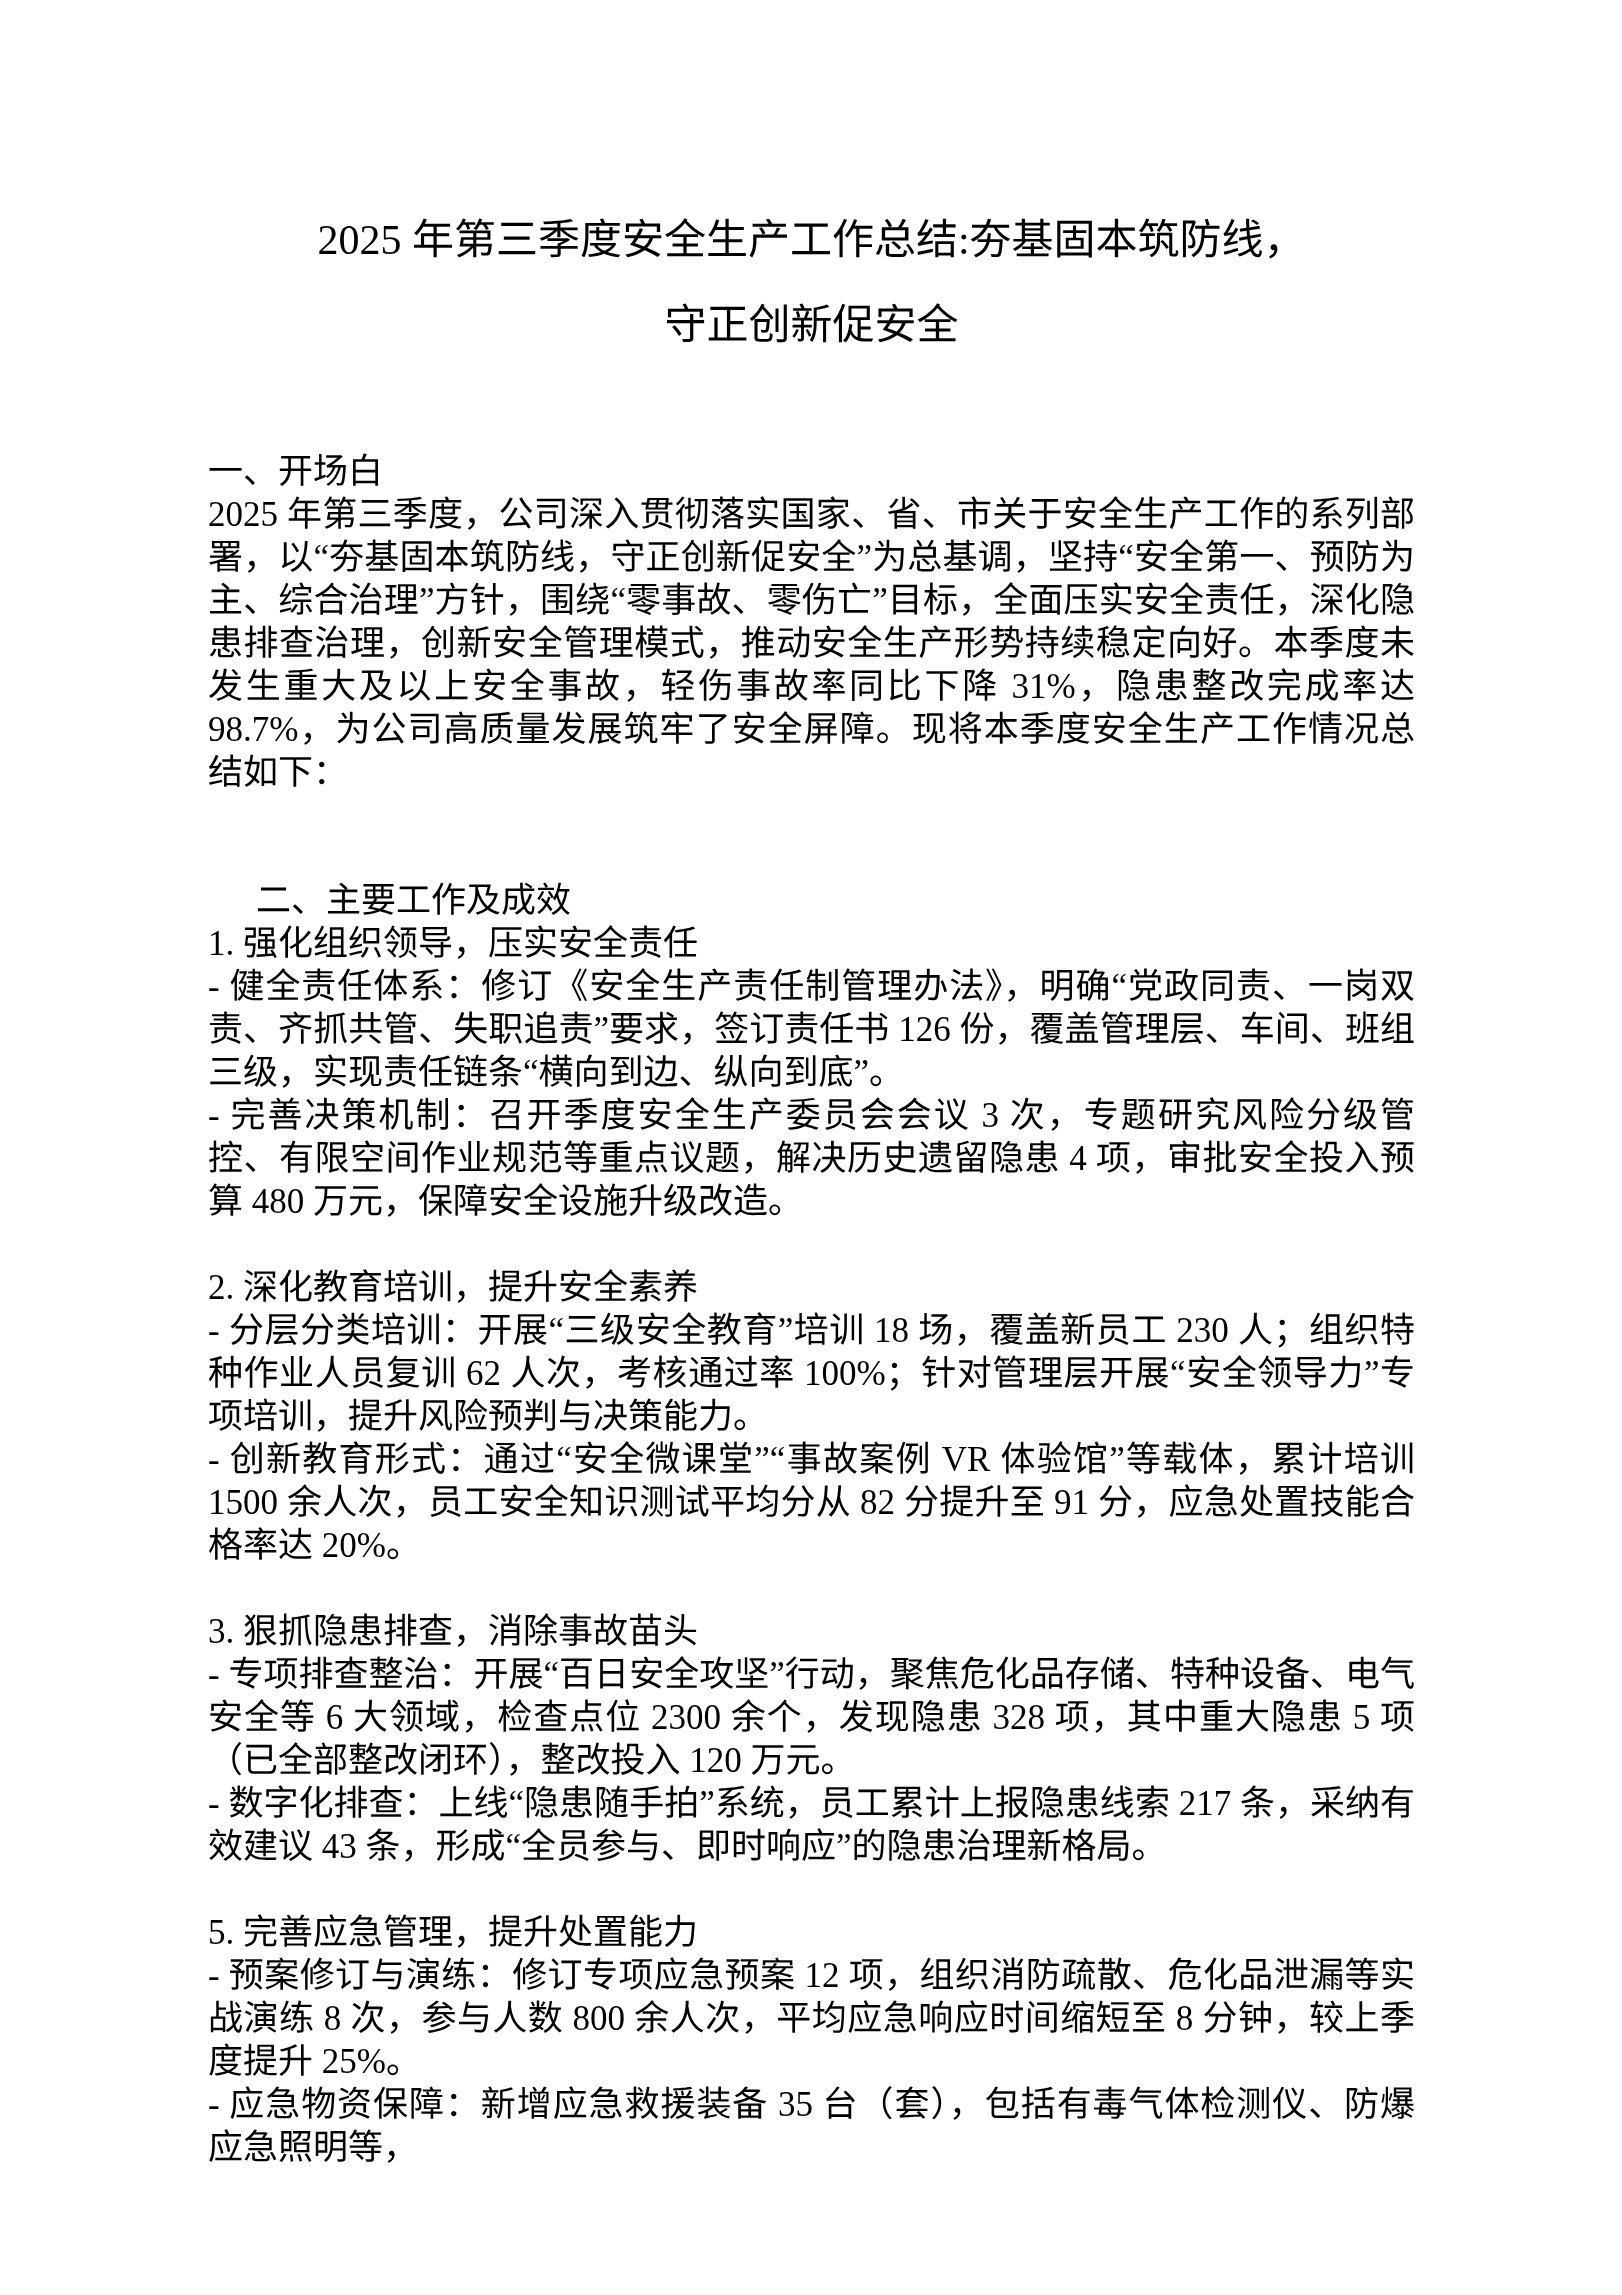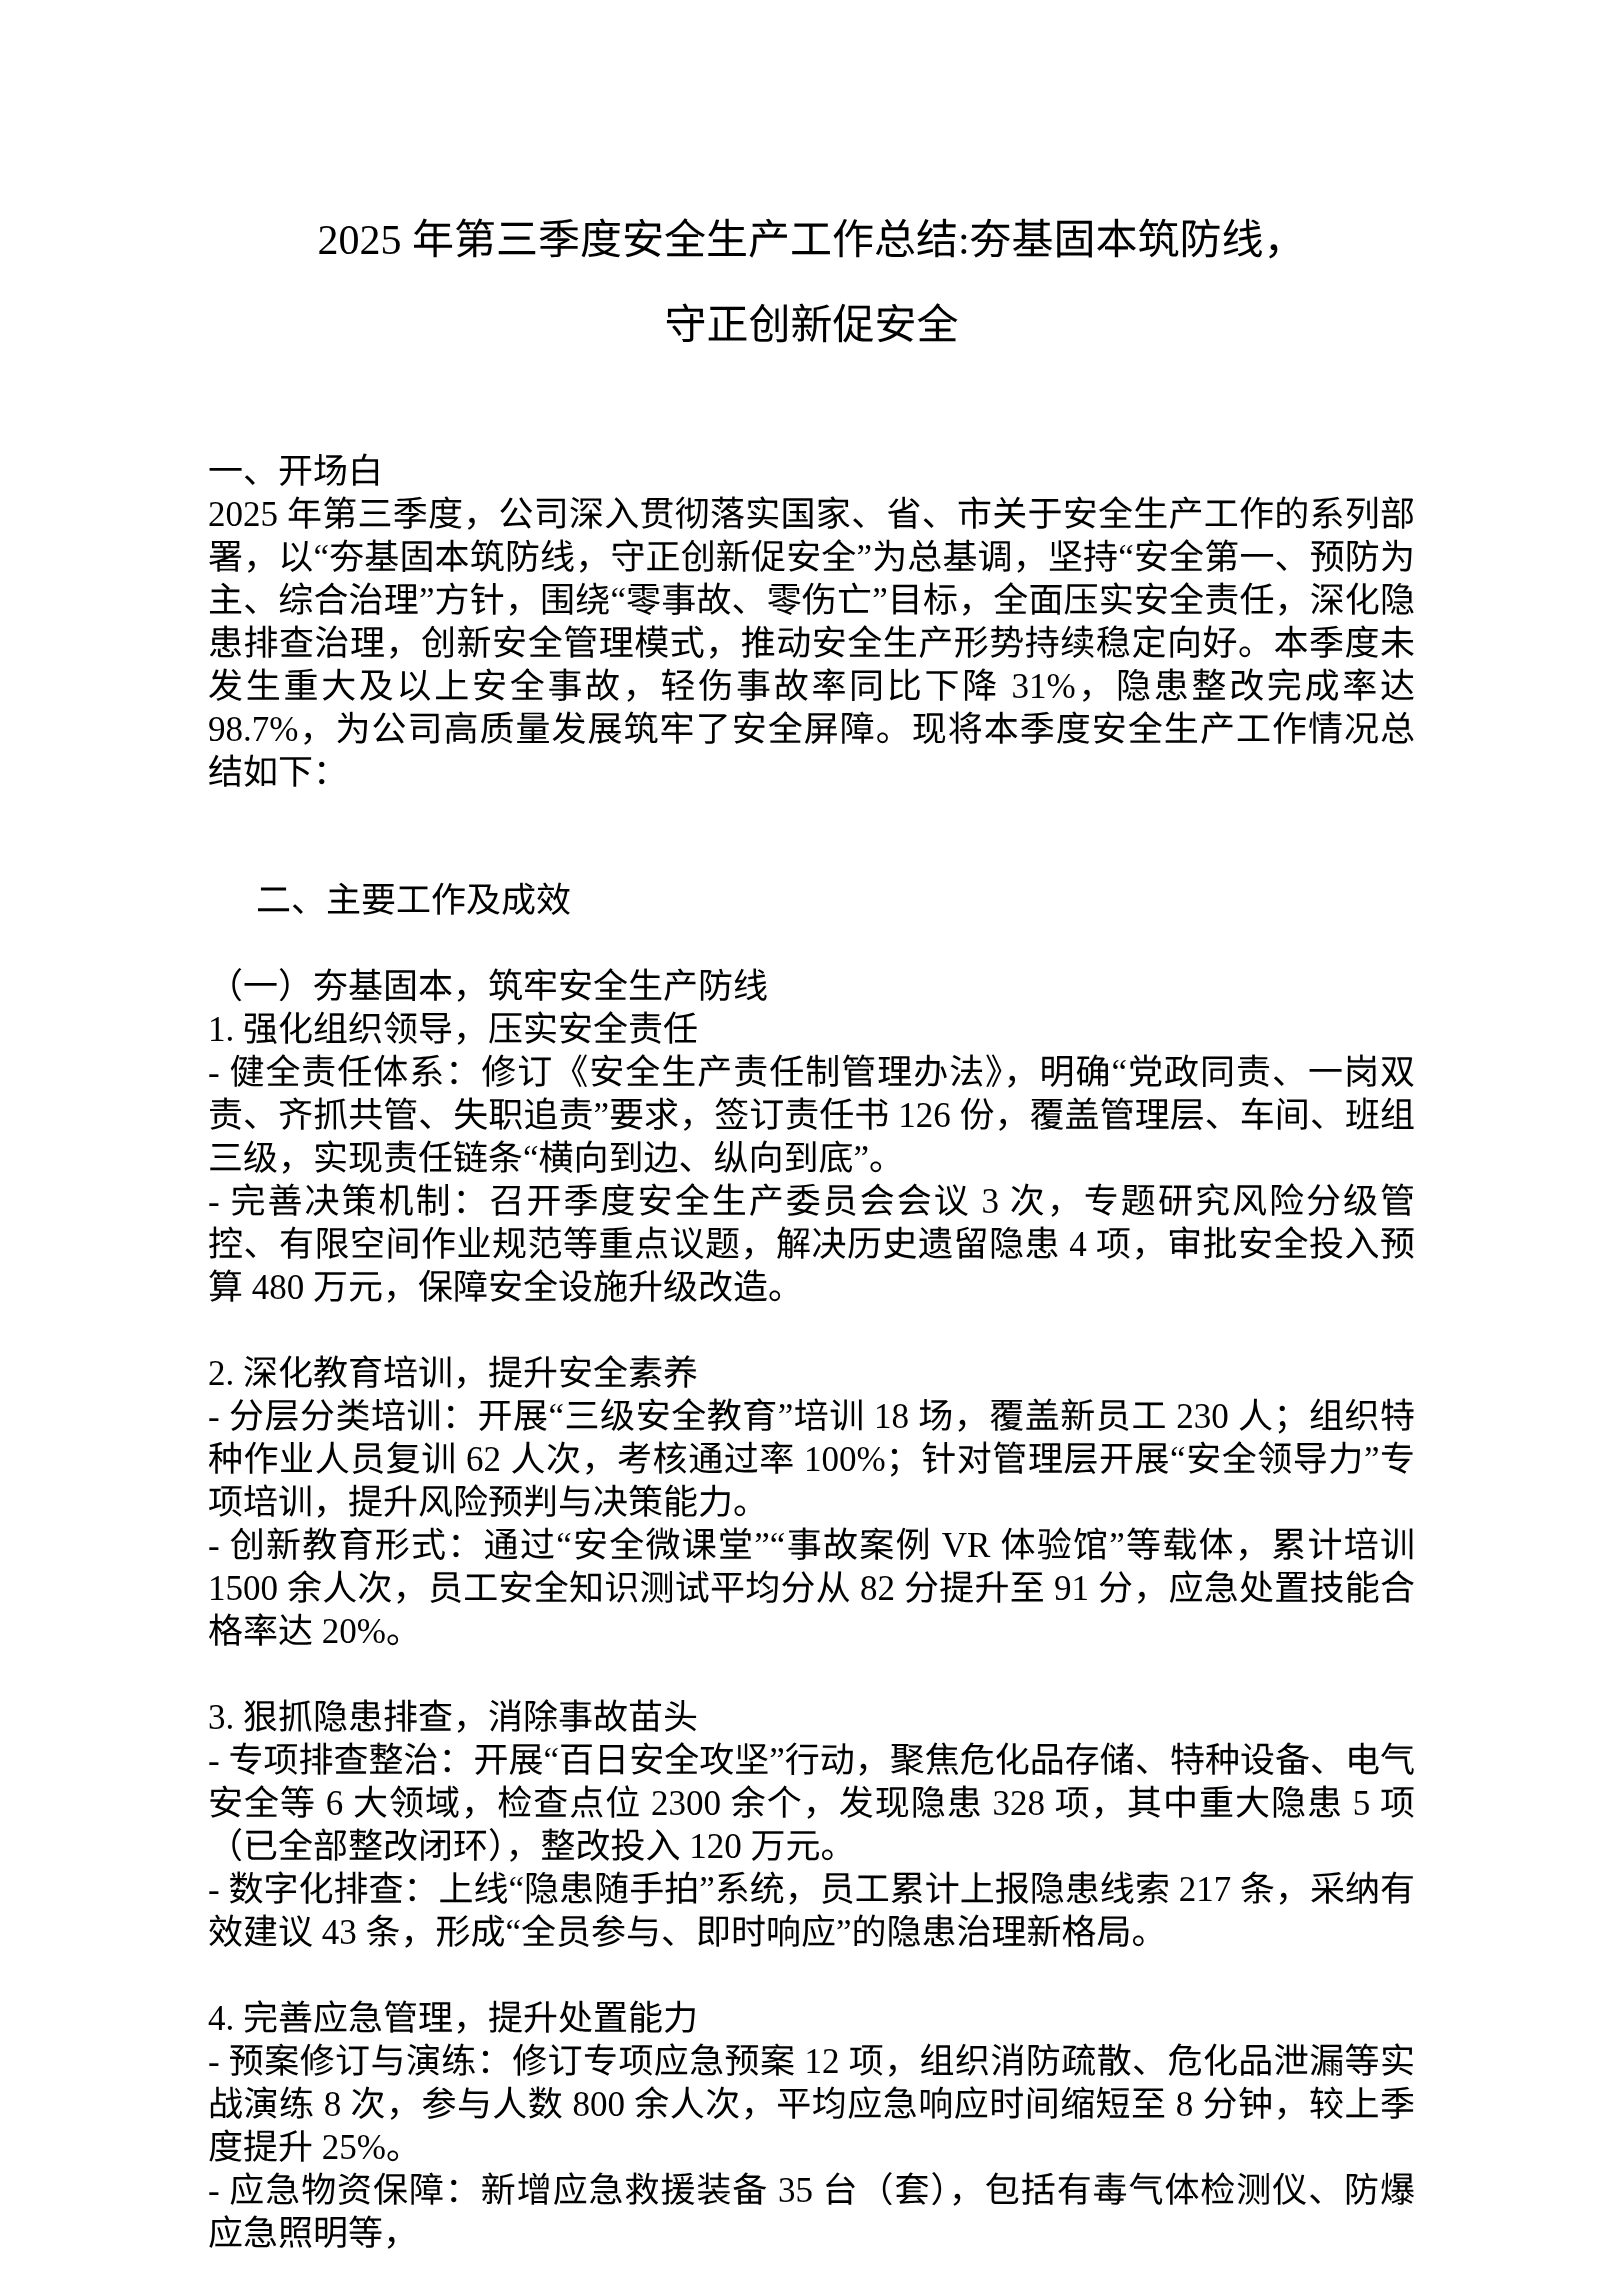--- a/index.html
+++ b/index.html
@@ -47,40 +47,39 @@
     <div>守正创新促安全</div>
   </div>
 
   <div>
     <div class="line-h">一、开场白</div>
     <p class="para">2025 年第三季度，公司深入贯彻落实国家、省、市关于安全生产工作的系列部署，以“夯基固本筑防线，守正创新促安全”为总基调，坚持“安全第一、预防为主、综合治理”方针，围绕“零事故、零伤亡”目标，全面压实安全责任，深化隐患排查治理，创新安全管理模式，推动安全生产形势持续稳定向好。本季度未发生重大及以上安全事故，轻伤事故率同比下降 31%，隐患整改完成率达 98.7%，为公司高质量发展筑牢了安全屏障。现将本季度安全生产工作情况总结如下：</p>
   </div>
 
   <div class="line-h gap2">二、主要工作及成效</div>
 
-  <div class="line-h gap1">（一）夯基固本，筑牢安全生产防线</div>
 
   <div>
     <div class="line-h">1. 强化组织领导，压实安全责任</div>
     <p class="para">- 健全责任体系：修订《安全生产责任制管理办法》，明确“党政同责、一岗双责、齐抓共管、失职追责”要求，签订责任书 126 份，覆盖管理层、车间、班组三级，实现责任链条“横向到边、纵向到底”。</p>
     <p class="para">- 完善决策机制：召开季度安全生产委员会会议 3 次，专题研究风险分级管控、有限空间作业规范等重点议题，解决历史遗留隐患 4 项，审批安全投入预算 480 万元，保障安全设施升级改造。</p>
   </div>
 
   <div class="gap1">
     <div class="line-h">2. 深化教育培训，提升安全素养</div>
     <p class="para">- 分层分类培训：开展“三级安全教育”培训 18 场，覆盖新员工 230 人；组织特种作业人员复训 62 人次，考核通过率 100%；针对管理层开展“安全领导力”专项培训，提升风险预判与决策能力。</p>
     <p class="para">- 创新教育形式：通过“安全微课堂”“事故案例 VR 体验馆”等载体，累计培训 1500 余人次，员工安全知识测试平均分从 82 分提升至 91 分，应急处置技能合格率达 20%。</p>
   </div>
 
   <div class="gap1">
     <div class="line-h">3. 狠抓隐患排查，消除事故苗头</div>
     <p class="para">- 专项排查整治：开展“百日安全攻坚”行动，聚焦危化品存储、特种设备、电气安全等 6 大领域，检查点位 2300 余个，发现隐患 328 项，其中重大隐患 5 项（已全部整改闭环），整改投入 120 万元。</p>
     <p class="para">- 数字化排查：上线“隐患随手拍”系统，员工累计上报隐患线索 217 条，采纳有效建议 43 条，形成“全员参与、即时响应”的隐患治理新格局。</p>
   </div>
 
   <div class="gap1">
-    <div class="line-h">4. 完善应急管理，提升处置能力</div>
+    <div class="line-h">5. 完善应急管理，提升处置能力</div>
     <p class="para">- 预案修订与演练：修订专项应急预案 12 项，组织消防疏散、危化品泄漏等实战演练 8 次，参与人数 800 余人次，平均应急响应时间缩短至 8 分钟，较上季度提升 25%。</p>
     <p class="para">- 应急物资保障：新增应急救援装备 35 台（套），包括有毒气体检测仪、防爆应急照明等，</p>
   </div>
 
 </div>
 
 
 </body></html>

